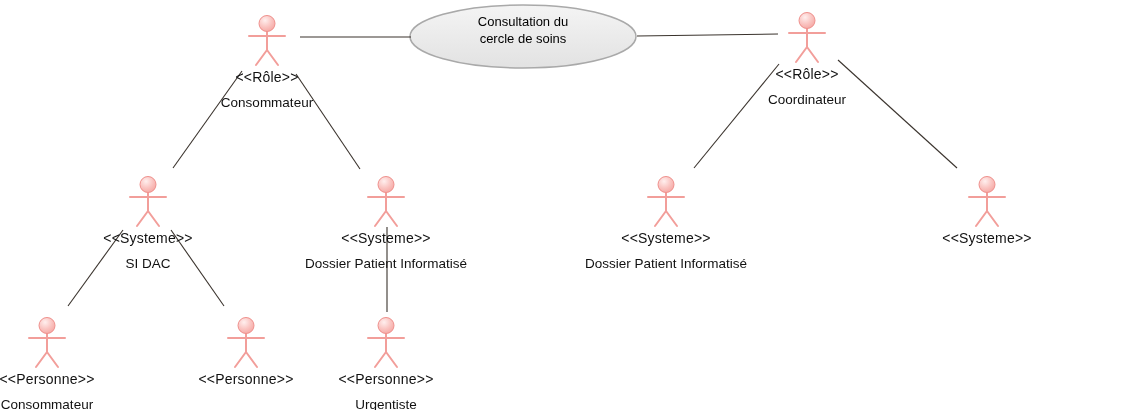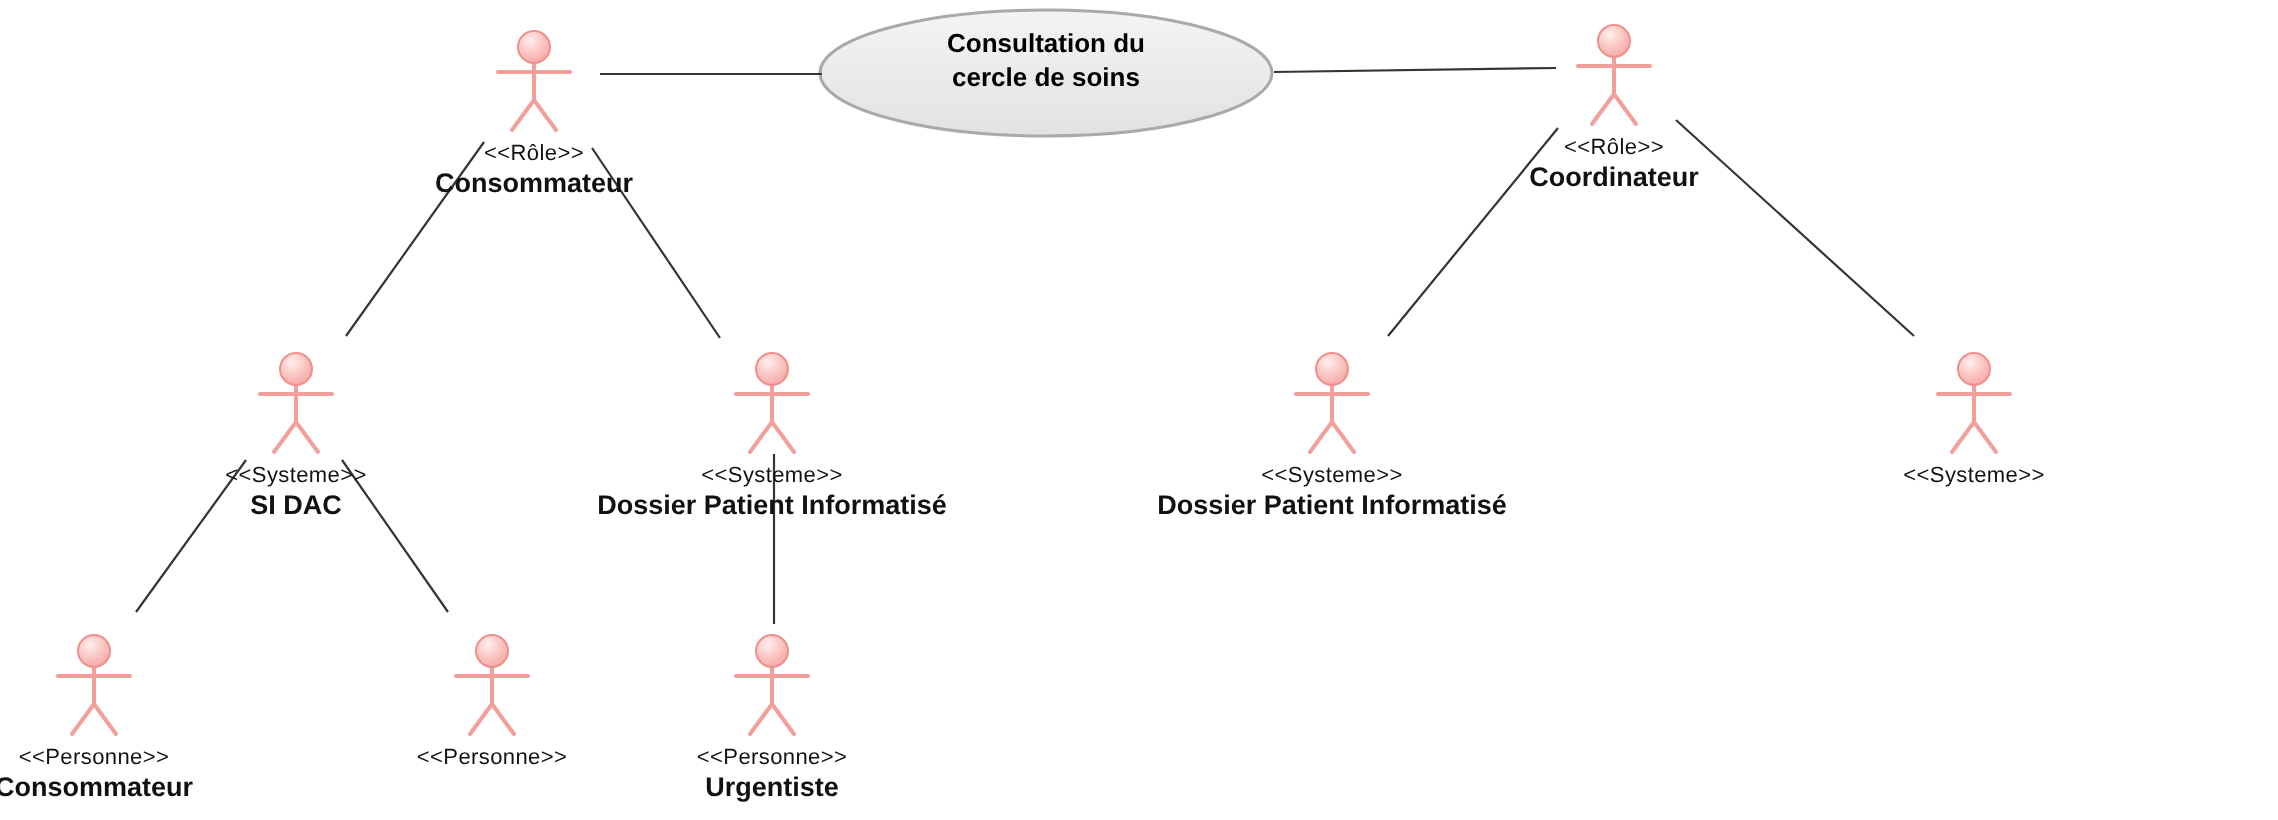--- a/index.html
+++ b/index.html
@@ -23,39 +23,38 @@
     pointer-events: none;
   }
   .actor-label {
     position: absolute;
     transform: translateX(-50%);
     text-align: center;
     white-space: nowrap;
     color: #111111;
   }
   .stereotype {
-    font-size: 11px;
+    font-size: 14px;
     line-height: 12px;
     letter-spacing: 0.2px;
   }
   .actor-name {
     font-size: 13.5px;
     line-height: 15px;
-    margin-top: 1px;
-    font-weight: bold;
+    margin-top: 12px;
   }
   #use-case-label {
     position: absolute;
     left: 523px;
     top: 14px;
     transform: translateX(-50%);
     text-align: center;
     white-space: pre-line;
     font-size: 13px;
-    font-weight: bold;
+    font-weight: normal;
     line-height: 16.5px;
     color: #000000;
   }
 </style>
 </head>
 <body>
 
 <div id="canvas">
 
   <svg id="edges-layer" width="1139" height="410" viewBox="0 0 1139 410" xmlns="http://www.w3.org/2000/svg">

